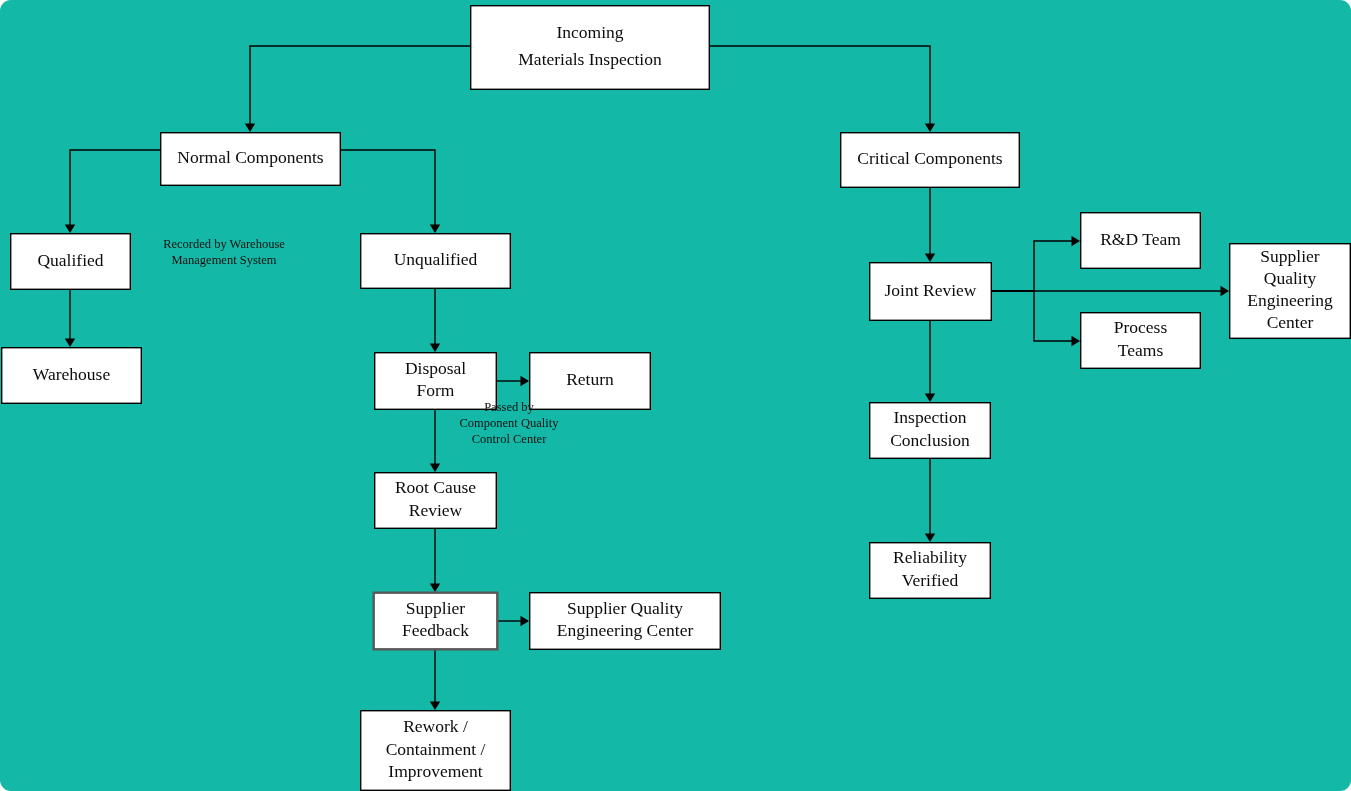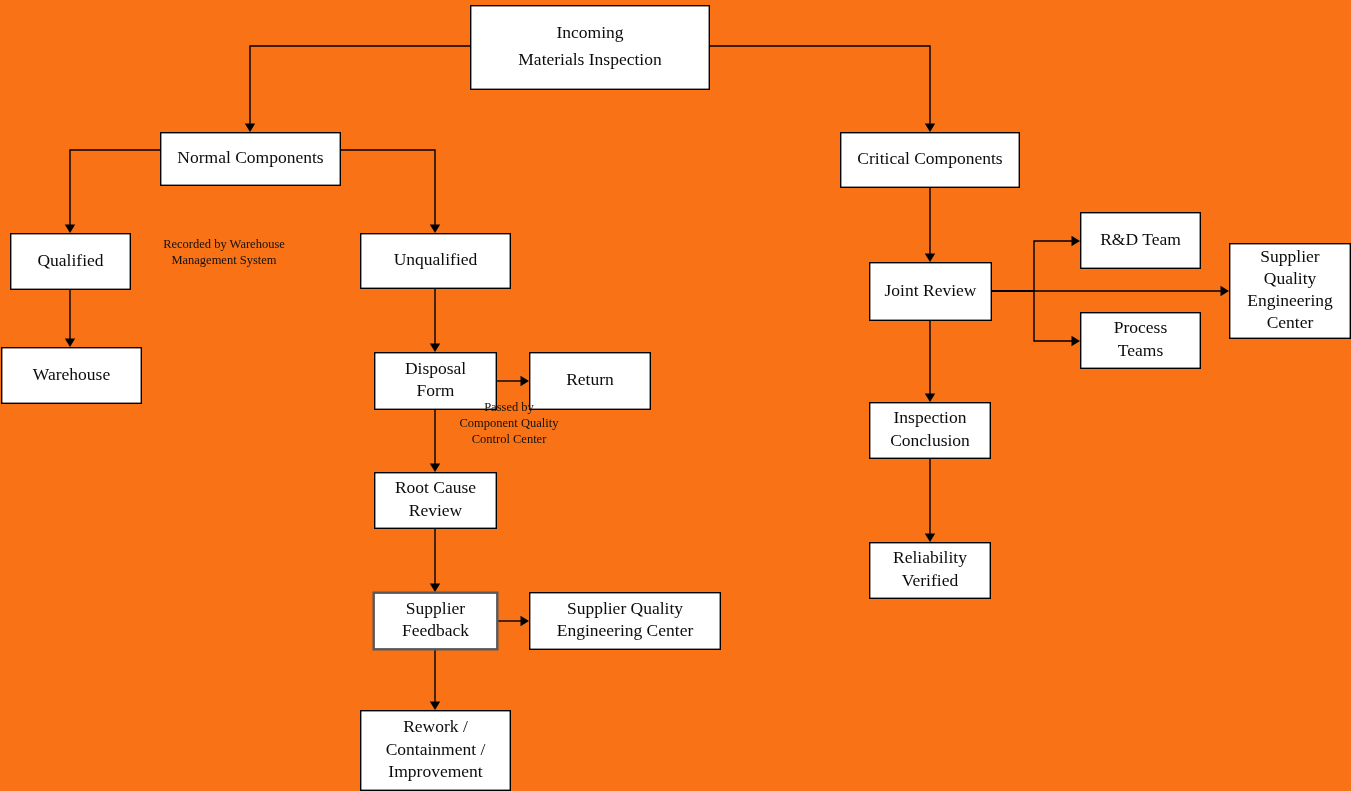--- a/index.html
+++ b/index.html
@@ -10,21 +10,22 @@
   body {
     width: 1351px;
     height: 791px;
     overflow: hidden;
     font-family: "Liberation Serif", "DejaVu Serif", serif;
   }
   #diagram-root {
     position: relative;
     width: 1351px;
     height: 791px;
-    background: #f97316;
+    background: #14b8a6;
+    border-radius: 11px;
   }
   svg#flow {
     display: block;
     width: 1351px;
     height: 791px;
   }
   .node-rect {
     fill: #ffffff;
     stroke: #000000;
     stroke-width: 1.4;

